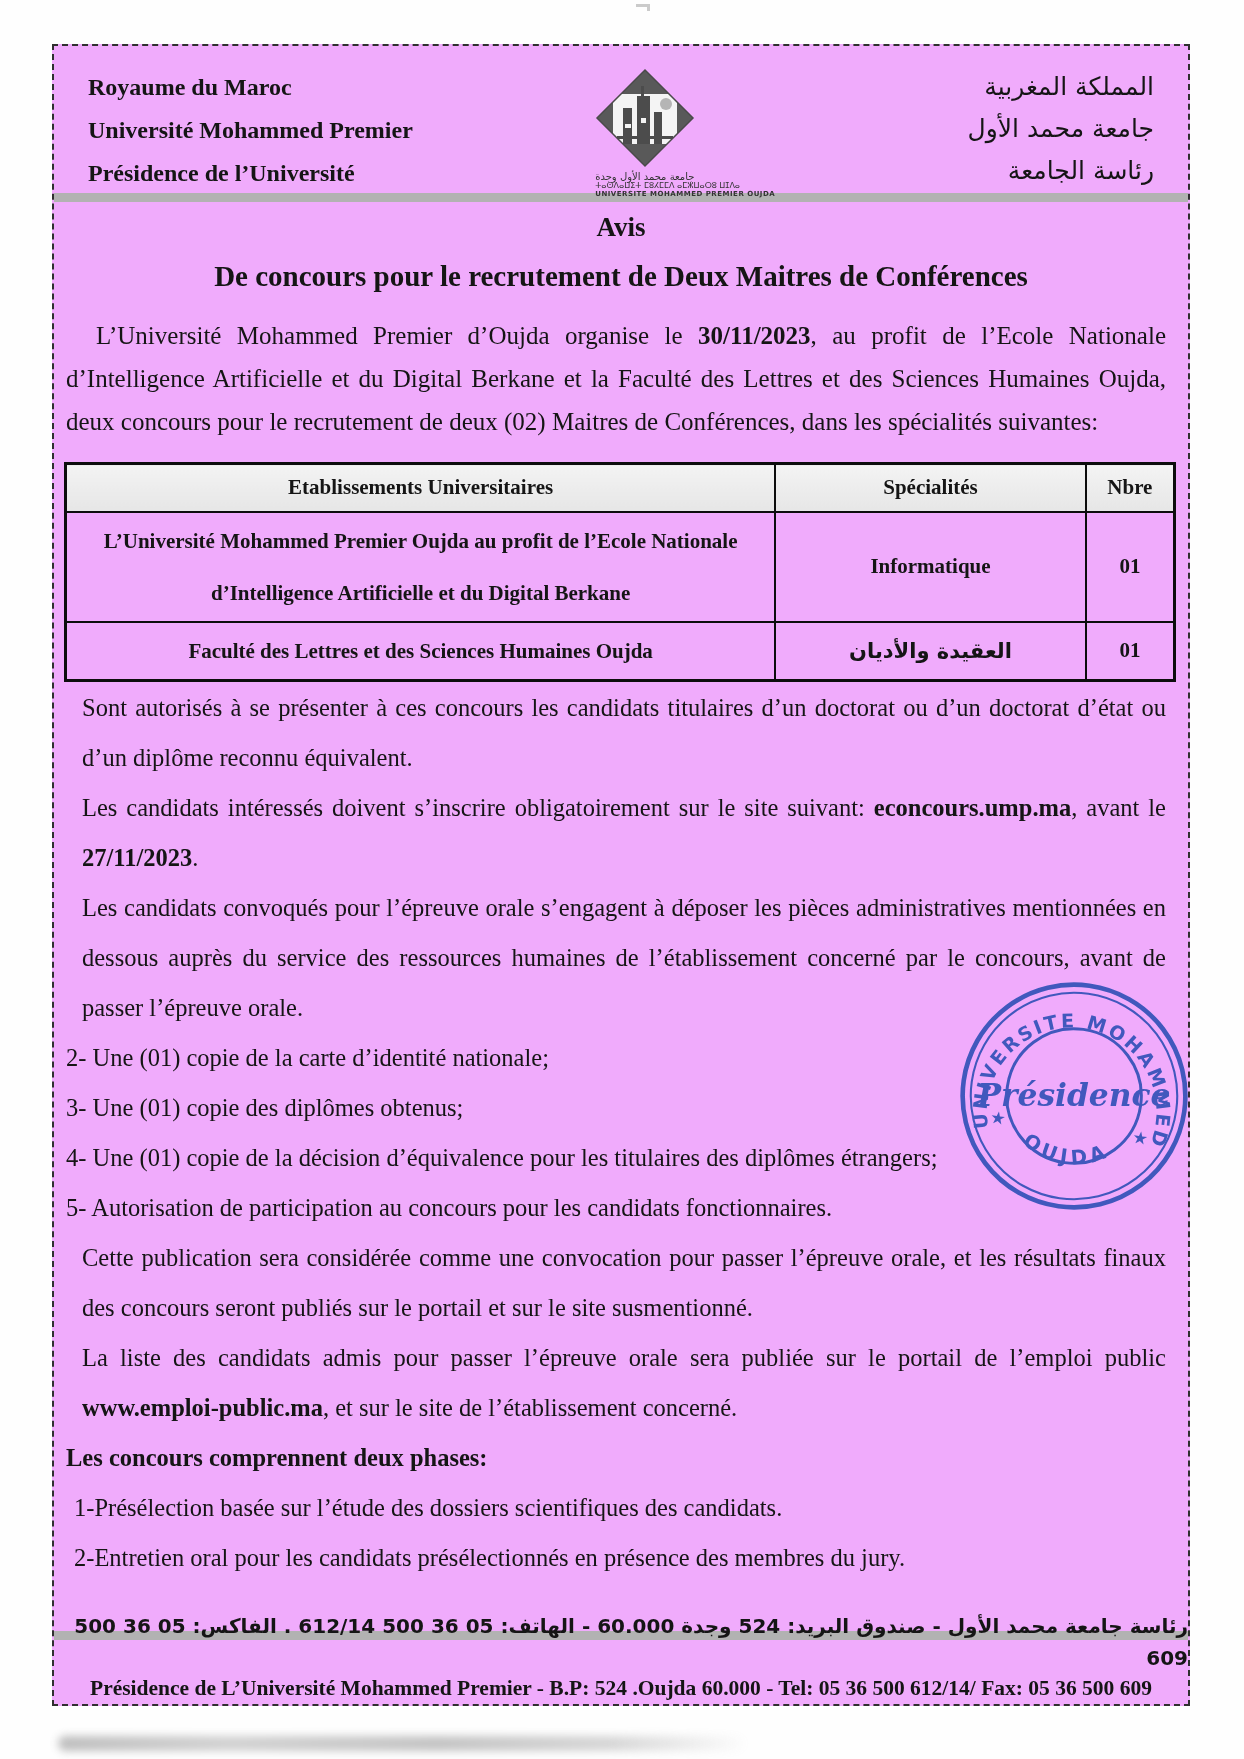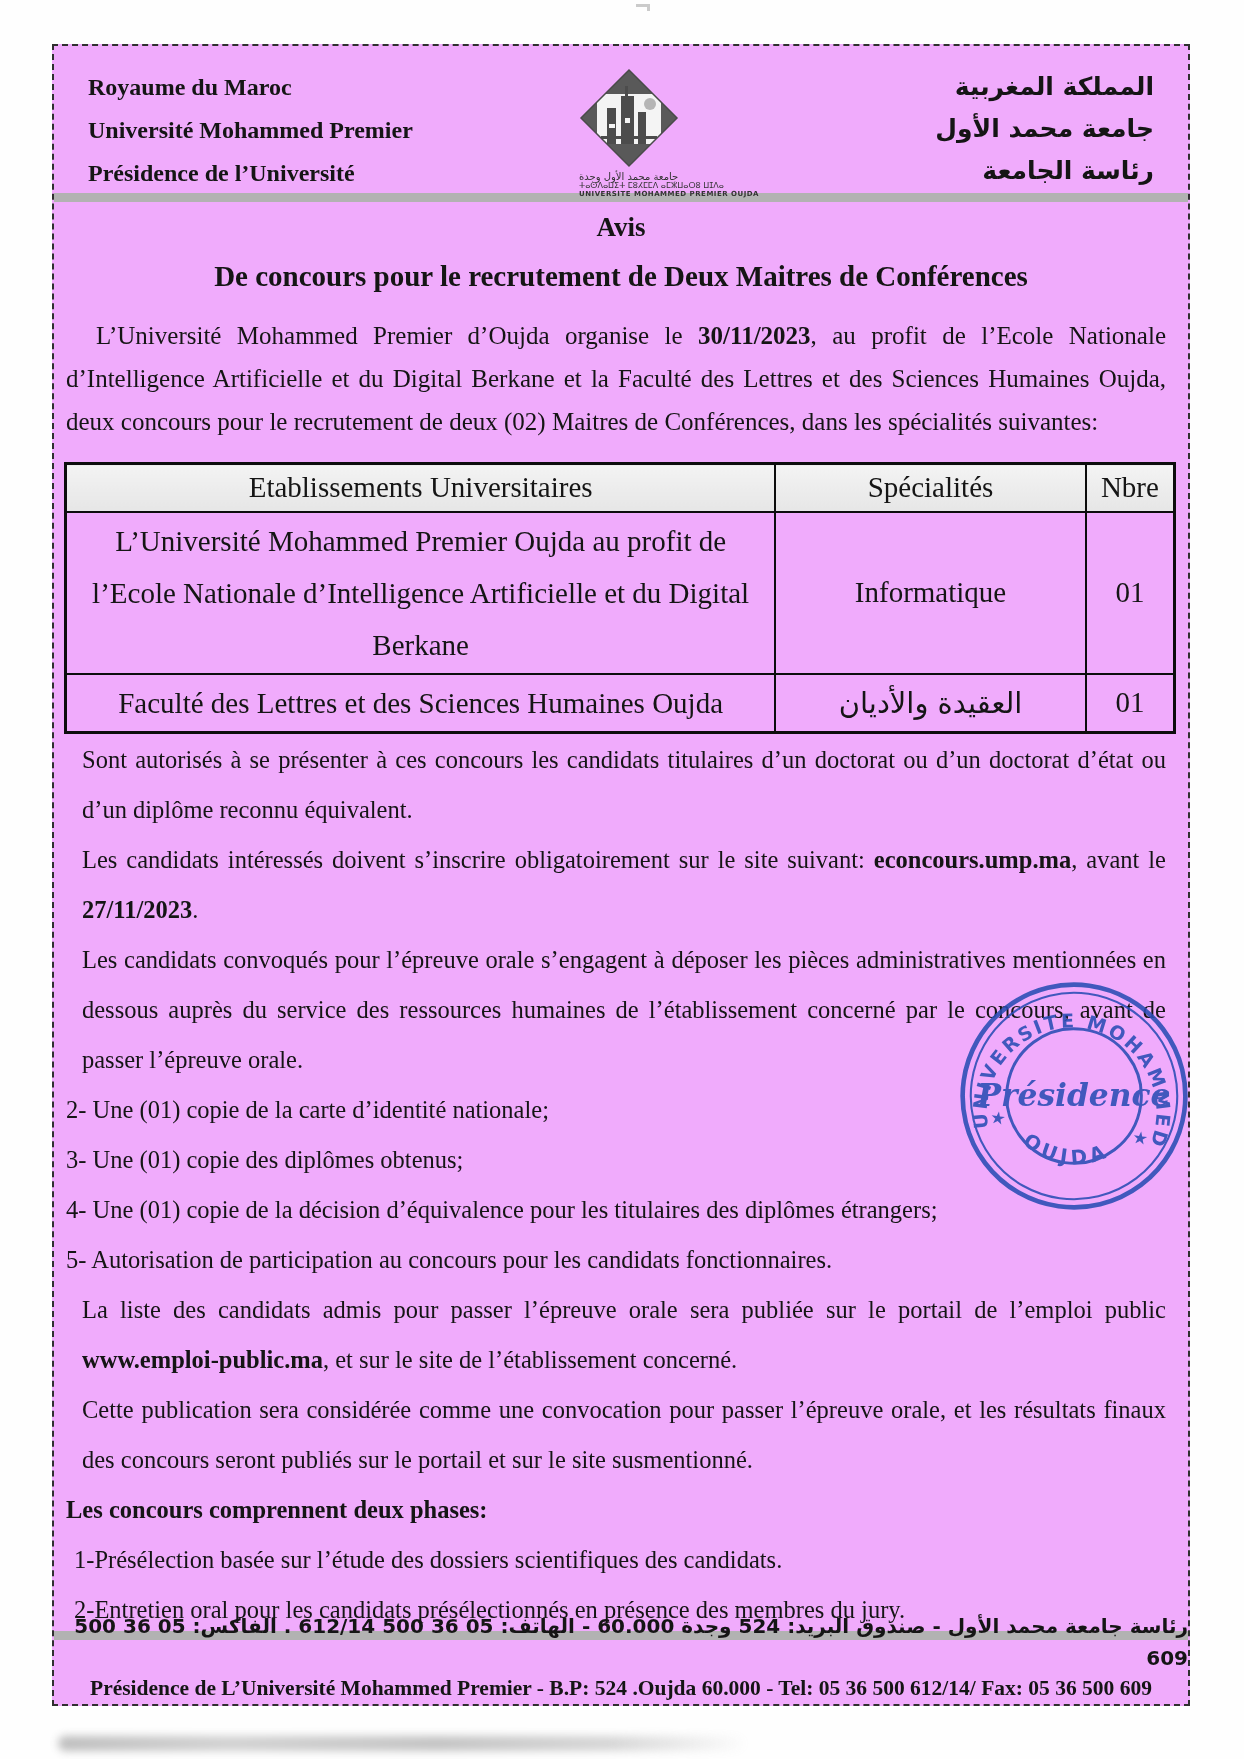--- a/index.html
+++ b/index.html
@@ -12,21 +12,21 @@
                      background:linear-gradient(90deg,#6f6f6f 0%,#9a9a9a 25%,#7a7a7a 55%,#a5a5a5 80%,rgba(255,255,255,0) 100%);
                      filter:blur(4px); opacity:.45; border-radius:8px; }
 
   .page-frame { position:absolute; left:52px; top:44px; width:1138px; height:1662px;
                 border:2px dashed #2f2f2f; background:#f0abfc; }
 
   
   .header-row { display:flex; justify-content:space-between; align-items:flex-start;
                 padding:20px 34px 0 34px; height:140px; }
   .hdr-left { font-weight:bold; font-size:24px; line-height:43px; white-space:nowrap; }
-  .hdr-right { font-family:"DejaVu Sans",sans-serif; font-weight:bold; font-size:25px;
+  .hdr-right { font-family:"DejaVu Sans",sans-serif; font-weight:normal; font-size:25px;
                line-height:42px; text-align:right; direction:rtl; white-space:nowrap; }
   .logo-block { width:190px; margin-top:2px; }
   .logo-captions { font-size:8px; line-height:9px; color:#333; font-family:"DejaVu Sans",sans-serif; }
   .logo-captions .cap-ar { font-size:10px; }
   .logo-captions .cap-latin { font-weight:bold; font-size:7px; letter-spacing:.5px; }
 
   .gray-band { height:9px; background:#b2b2b2; margin-top:7px; }
   .gray-band-bottom { position:absolute; left:0; right:0; bottom:64px; height:9px; background:#b2b2b2; }
 
   
@@ -34,21 +34,21 @@
   .title2 { text-align:center; font-weight:bold; font-size:29px; margin-top:17px; }
 
   
   .lead { margin:21px 22px 0 12px; font-size:25px; line-height:43px;
           text-align:justify; text-indent:30px; }
 
   
   table.spec { border-collapse:collapse; margin:19px 16px 0 10px; width:1112px;
                border:3px solid #0d0d0d; }
   table.spec th, table.spec td { border:2.5px solid #0d0d0d; text-align:center;
-               font-weight:normal; font-size:29px; padding:2px 6px; }
+               font-weight:bold; font-size:21px; padding:2px 6px; }
   table.spec th { background:linear-gradient(#f3f3f3,#e6e6e6); height:48px; }
   td.col-etab { width:64%; line-height:52px; }
   td.col-spec { width:28%; }
   td.col-nbre { width:8%; }
   .row-1 td { height:102px; }
   .row-2 td { height:54px; }
   .arabic-cell { font-family:"DejaVu Sans",sans-serif; font-size:25px; }
 
   
   .body-flow { margin:1px 22px 0 12px; font-size:24.5px; line-height:50px; }
@@ -146,22 +146,22 @@
   <div class="body-flow">
     <p class="just">Sont autorisés à se présenter à ces concours les candidats titulaires d’un doctorat ou d’un doctorat d’état ou d’un diplôme reconnu équivalent.</p>
     <p class="just"><span>Les candidats intéressés doivent s’inscrire obligatoirement sur le site suivant: </span><b>econcours.ump.ma</b><span>, avant le </span><b>27/11/2023</b><span>.</span></p>
     <p class="just">Les candidats convoqués pour l’épreuve orale s’engagent à déposer les pièces administratives mentionnées en dessous auprès du service des ressources humaines de l’établissement concerné par le concours, avant de passer l’épreuve orale.</p>
 
     <p class="doc-item">2- Une (01) copie de la carte d’identité nationale;</p>
     <p class="doc-item">3- Une (01) copie des diplômes obtenus;</p>
     <p class="doc-item">4- Une (01) copie de la décision d’équivalence pour les titulaires des diplômes étrangers;</p>
     <p class="doc-item">5- Autorisation de participation au concours pour les candidats fonctionnaires.</p>
 
+    <p class="just">Cette publication sera considérée comme une convocation pour passer l’épreuve orale, et les résultats finaux des concours seront publiés sur le portail et sur le site susmentionné.</p>
     <p class="just"><span>La liste des candidats admis pour passer l’épreuve orale sera publiée sur le portail de l’emploi public </span><b>www.emploi-public.ma</b><span>, et sur le site de l’établissement concerné.</span></p>
-    <p class="just">Cette publication sera considérée comme une convocation pour passer l’épreuve orale, et les résultats finaux des concours seront publiés sur le portail et sur le site susmentionné.</p>
 
     <p class="phase-heading">Les concours comprennent deux phases:</p>
     <p class="phase-item">1-Présélection basée sur l’étude des dossiers scientifiques des candidats.</p>
     <p class="phase-item">2-Entretien oral pour les candidats présélectionnés en présence des membres du jury.</p>
   </div>
 
   <div class="gray-band-bottom"></div>
 
   <div class="footer-block">
     <div class="footer-ar">رئاسة جامعة محمد الأول - صندوق البريد: 524 وجدة 60.000 - الهاتف: 05 36 500 612/14 . الفاكس: 05 36 500 609</div>

